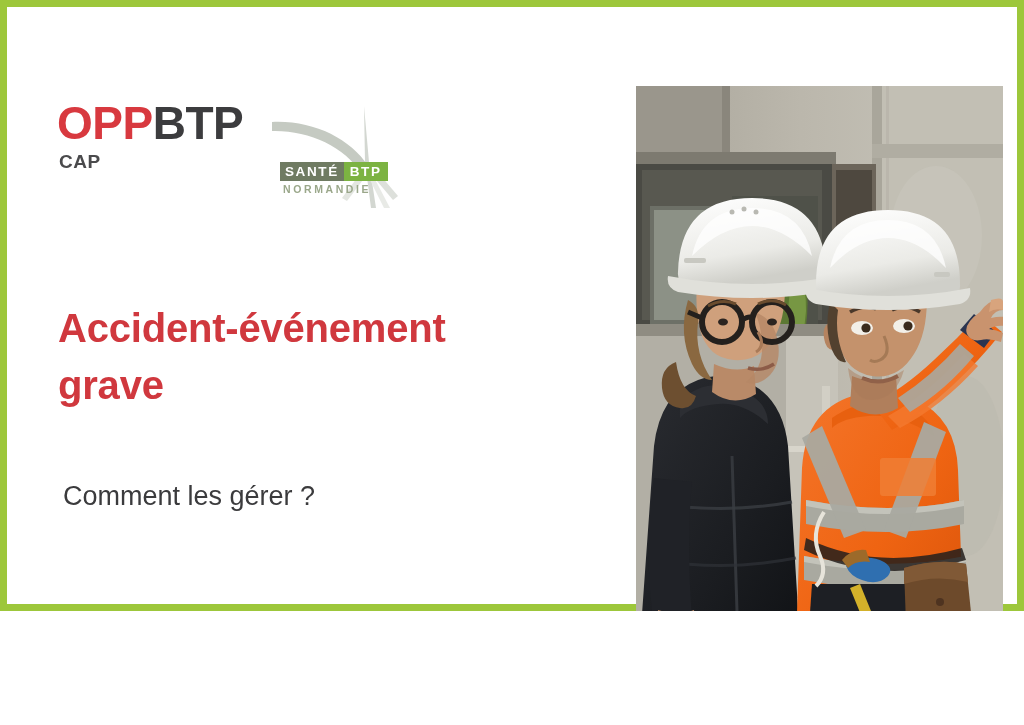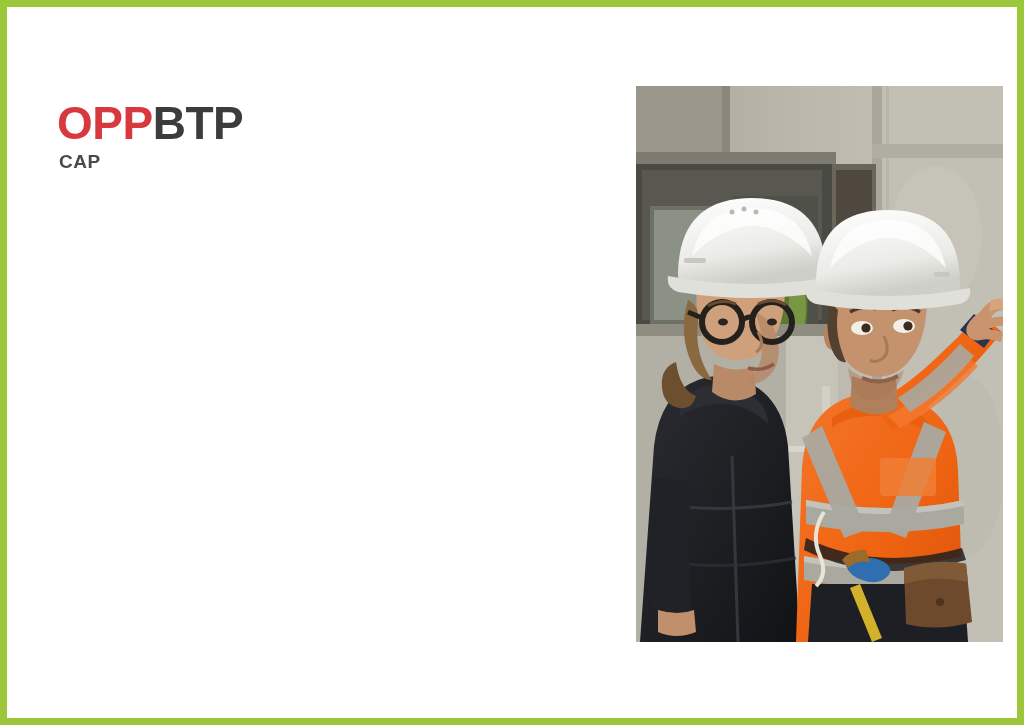--- a/index.html
+++ b/index.html
@@ -9,21 +9,21 @@
     background: #ffffff;
   }
   body {
     font-family: "Liberation Sans", sans-serif;
   }
 
   
   .slide {
     position: relative;
     width: 1024px;
-    height: 725px;
+    height: 611px;
     box-sizing: border-box;
     background: #ffffff;
     overflow: hidden;
   }
   
   .border-bar {
     position: absolute;
     background: #9dc73b;
   }
   .border-top    { left: 0;  top: 0;    width: 1024px; height: 7px; }
@@ -167,25 +167,44 @@
   <div class="border-bar border-left"></div>
   <div class="border-bar border-right"></div>
 
   <div class="logo-zone">
 
     <div class="oppbtp">
       <div class="oppbtp-word"><span class="opp-red">OPP</span><span class="btp-dark">BTP</span></div>
       <div class="oppbtp-cap">CAP</div>
     </div>
 
+    <div class="santebtp">
+      <svg class="swoosh" viewBox="0 0 150 105">
+        <path d="M0 18 C 40 16, 78 34, 96 62 L 90 70 C 72 42, 36 26, 0 27 Z" fill="#c5cac2"></path>
+        <path d="M92 2 L 97 58 L 104 104 L 99 104 L 93 58 Z" fill="#d3d7d1"></path>
+        <path d="M97 58 L 126 92 L 121 96 L 94 64 Z" fill="#dde0db"></path>
+        <path d="M97 58 L 70 94 L 75 97 L 100 64 Z" fill="#e3e6e1"></path>
+        <path d="M96 62 L 118 104 L 112 104 L 93 66 Z" fill="#e8eae6"></path>
+      </svg>
+      <div class="santebtp-boxes">
+        <span class="sb-sante">SANTÉ</span>
+        <span class="sb-btp">BTP</span>
+      </div>
+      <div class="sb-normandie">NORMANDIE</div>
+    </div>
 
   </div>
 
+  <div class="title">
+    <div>Accident-événement</div>
+    <div>grave</div>
+  </div>
 
   <div class="subtitle">
+    <div>Comment les gérer ?</div>
   </div>
 
   <div class="photo">
     <svg width="367" height="556" viewBox="0 0 367 556">
       <defs>
         <linearGradient id="wallGrad" x1="0" y1="0" x2="1" y2="0">
           <stop offset="0%" stop-color="#a9a59a"></stop>
           <stop offset="45%" stop-color="#bbb7ac"></stop>
           <stop offset="100%" stop-color="#c9c6bc"></stop>
         </linearGradient>

